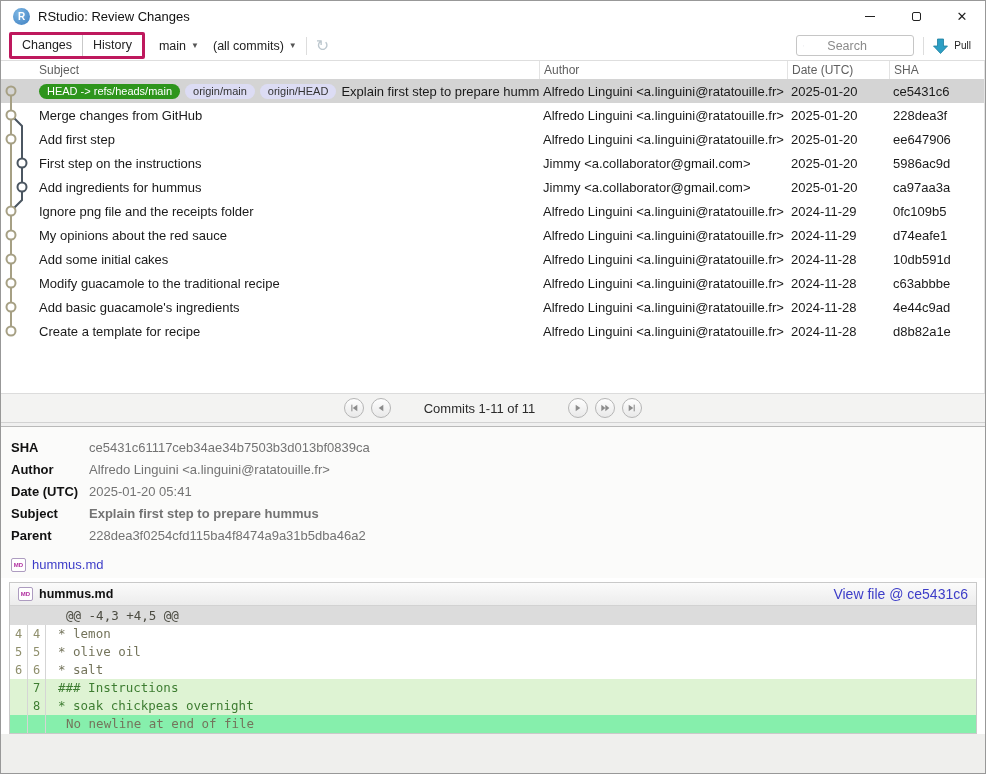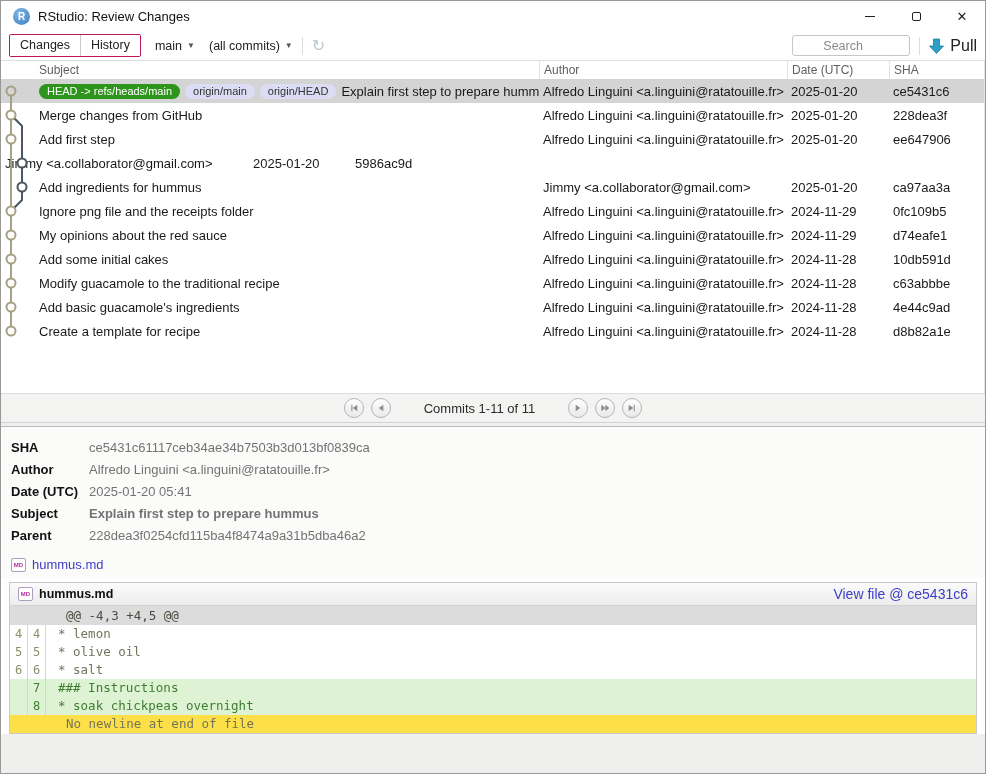--- a/index.html
+++ b/index.html
@@ -11,32 +11,32 @@
   .app-icon { width:17px; height:17px; border-radius:50%; background: radial-gradient(circle at 35% 30%, #7cb6e4, #3e7fc0); color:#fff; font-size:10px; font-weight:bold; display:flex; align-items:center; justify-content:center; margin:0 8px 0 12px; }
   .title-text { font-size:13px; color:#111; }
   .win-controls { margin-left:auto; display:flex; height:30px; }
   .win-btn { width:46px; height:30px; display:flex; align-items:center; justify-content:center; color:#222; }
   .glyph-min { width:10px; height:1px; background:#222; display:block; }
   .glyph-max { width:9px; height:9px; border:1px solid #222; border-radius:2px; display:block; }
   .glyph-close { font-size:13px; line-height:1; }
 
   
   .toolbar { height:30px; display:flex; align-items:center; background:#fff; border-bottom:1px solid #dedede; padding:0 8px; flex:0 0 auto; }
-  .seg-group { display:flex; border:1px solid #be185d; border-radius:2px; overflow:hidden; }
+  .seg-group { display:flex; border:3px solid #be185d; border-radius:2px; overflow:hidden; }
   .seg-btn { padding:3px 10px 4px; font-size:12.5px; color:#222; background:#fff; }
   .seg-btn + .seg-btn { border-left:1px solid #c9c9c9; }
   .dd { display:flex; align-items:center; gap:5px; margin-left:14px; font-size:12.5px; color:#222; }
   .caret { font-size:8px; color:#555; }
   .tb-sep { width:1px; height:18px; background:#ddd; margin:0 9px; }
   .refresh { font-size:16px; color:#bcc7ce; }
   .tb-spacer { flex:1; }
   .searchbox { display:flex; align-items:center; width:118px; height:21px; border:1px solid #c6c6c6; border-radius:3px; padding:0 6px; gap:23px; background:#fff; }
   .searchbox input { border:none; outline:none; width:80px; font-size:12.5px; color:#333; font-family:"Liberation Sans",sans-serif; }
   .searchbox input::placeholder { color:#8b8b8b; }
-  .pull { display:flex; align-items:center; gap:6px; font-size:16px; color:#222; margin-right:0; }
+  .pull { display:flex; align-items:center; gap:6px; font-size:10px; color:#222; margin-right:6px; }
 
   
   .table-section { height:332px; background:#fff; border-right:1px solid #e4e4e4; position:relative; flex:0 0 auto; }
   .thead { display:flex; height:18px; font-size:12px; color:#5f5f5f; align-items:center; }
   .th { padding-left:4px; height:18px; line-height:18px; }
   .th + .th { border-left:1px solid #e3e3e3; }
   .th0 { width:538px; padding-left:38px; }
   .th1 { width:248px; }
   .th2 { width:102px; }
   .th3 { width:92px; }
@@ -77,21 +77,21 @@
   .diff-header .spacer { flex:1; }
   .diff-body { font-family:"DejaVu Sans Mono","Liberation Mono",monospace; font-size:12.5px; }
   .hunk-row { height:19px; background:#dcdcdc; color:#4c4c42; display:flex; align-items:center; }
   .hunk-text { padding-left:56px; }
   .diff-line { display:flex; height:18px; line-height:18px; }
   .gutter { width:18px; text-align:center; flex:0 0 auto; border-right:1px solid #d5d5d5; color:#8f8f6c; font-size:12px; }
   .diff-text { padding-left:12px; white-space:pre; }
   .diff-line.context { background:#fff; color:var(--context_text); }
   .diff-line.added { background:var(--added_bg); color:var(--added_text); }
   .diff-line.added .gutter { color:var(--added_text); }
-  .diff-line.info { background:#fde047; color:#74745c; }
+  .diff-line.info { background:#86efac; color:#74745c; }
   .diff-line.info .diff-text { padding-left:20px; }
 
   .bottom-fill { flex:1; background:#efefed; }
 </style>
 </head>
 <body>
 
 <div class="window">
 
   <div class="titlebar">
@@ -171,20 +171,23 @@
         </div>
         <div class="commit-row">
           <div class="cell-subject">
             <span>Add first step</span>
           </div>
           <div class="cell-author">Alfredo Linguini &lt;a.linguini@ratatouille.fr&gt;</div>
           <div class="cell-date">2025-01-20</div>
           <div class="cell-sha">ee647906</div>
         </div>
         <div class="commit-row">
+          <div class="cell-subject">
+            <span>First step on the instructions</span>
+          </div>
           <div class="cell-author">Jimmy &lt;a.collaborator@gmail.com&gt;</div>
           <div class="cell-date">2025-01-20</div>
           <div class="cell-sha">5986ac9d</div>
         </div>
         <div class="commit-row">
           <div class="cell-subject">
             <span>Add ingredients for hummus</span>
           </div>
           <div class="cell-author">Jimmy &lt;a.collaborator@gmail.com&gt;</div>
           <div class="cell-date">2025-01-20</div>

